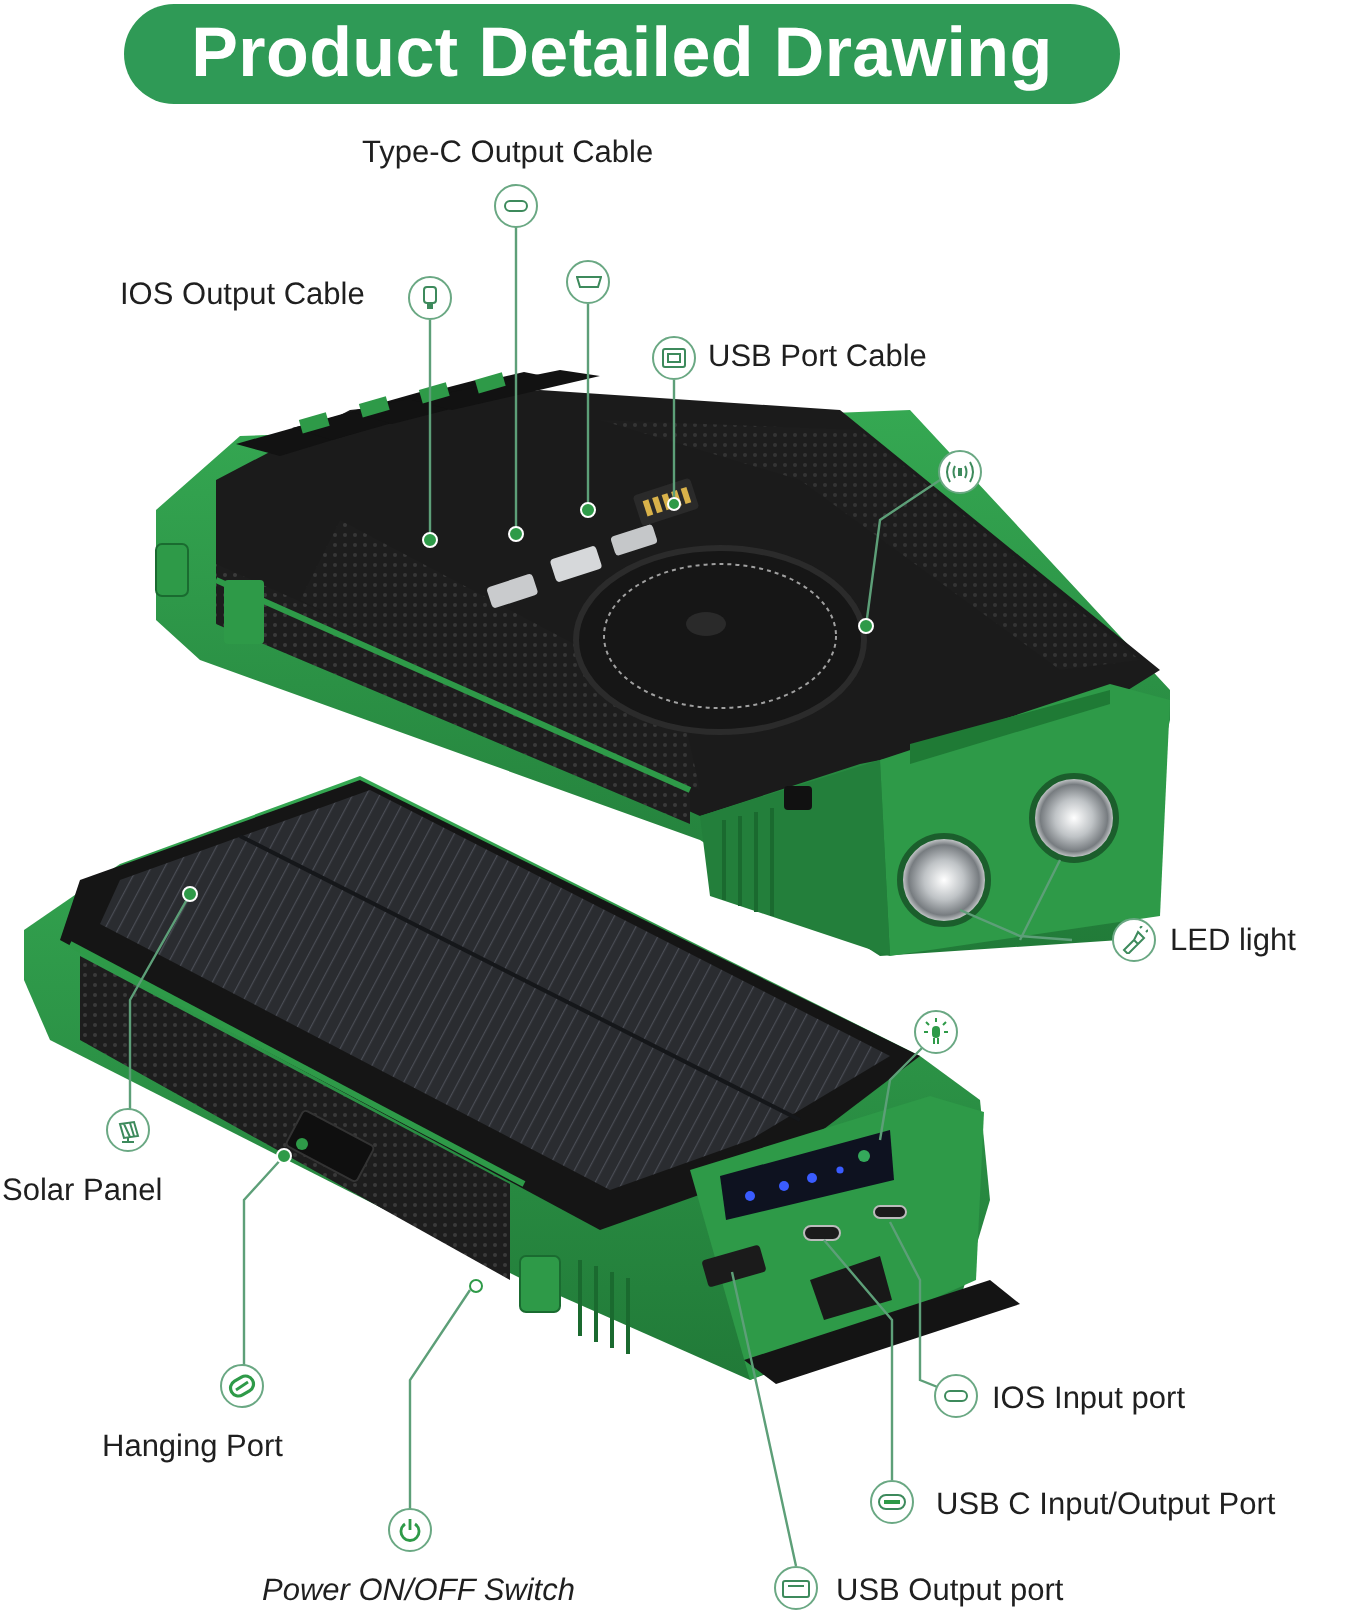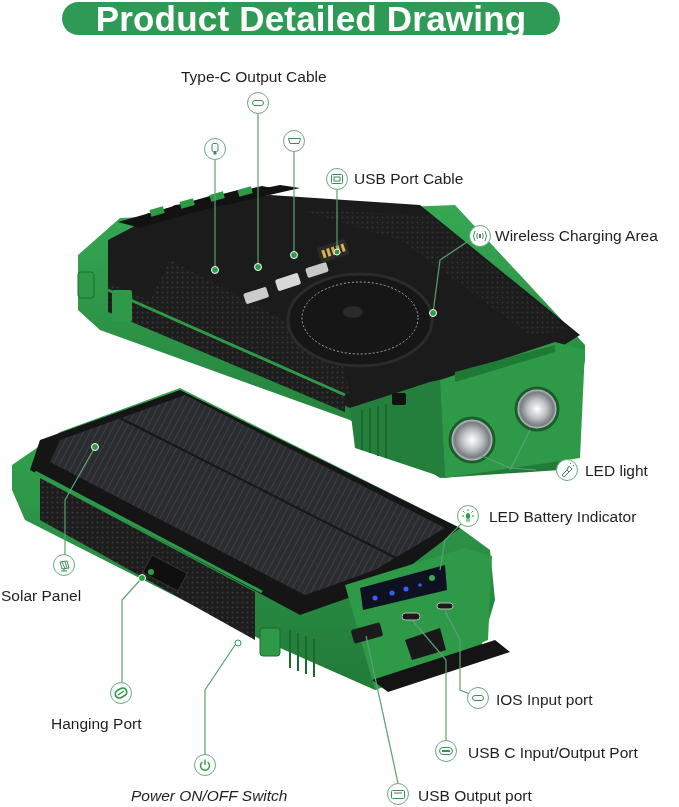--- a/index.html
+++ b/index.html
@@ -1,20 +1,20 @@
 <!DOCTYPE html>
 <html><head>
 <meta charset="utf-8">
 <style>
   * { box-sizing: border-box; margin: 0; padding: 0; }
   html, body { width: 679px; height: 807px; background: #ffffff; overflow: hidden; }
   body { position: relative; font-family: "Liberation Sans", "DejaVu Sans", sans-serif; color: #1e1e1e; }
 
   .title-banner {
-    position: absolute; left: 62px; top: 2px; width: 498px; height: 33px;
+    position: absolute; left: 62px; top: 2px; width: 498px; height: 50px;
     background: #2f9a56; border-radius: 25px;
     display: flex; align-items: center; justify-content: center;
     color: #ffffff; font-weight: bold; font-size: 35px; letter-spacing: 0.2px;
   }
 
   .stage { position: absolute; left: 0; top: 0; width: 679px; height: 807px; }
   .stage svg { position: absolute; left: 0; top: 0; }
 
   .label {
     position: absolute; font-size: 15.5px; color: #1f1f1f; white-space: nowrap; line-height: 18px;
@@ -255,23 +255,22 @@
       </svg>
   </div>
   <div class="icon-circle" style="left:387px; top:783px;">
     <svg width="14" height="9">
         <rect x="0.5" y="0.5" width="13" height="8" rx="1" fill="none" stroke="#3d8a5c"></rect>
         <line x1="3" y1="3" x2="11" y2="3" stroke="#3d8a5c"></line>
       </svg>
   </div>
 
   <span class="label" style="left:181px; top:68px;">Type-C Output Cable</span>
+  <span class="label" style="left:60px; top:139px;">IOS Output Cable</span>
   <span class="label" style="left:354px; top:170px;">USB Port Cable</span>
-  <span class="label" style="left:495px; top:227px;">Wireless Charging Area</span>
   <span class="label" style="left:585px; top:462px;">LED light</span>
-  <span class="label" style="left:489px; top:508px;">LED Battery Indicator</span>
   <span class="label" style="left:1px; top:587px;">Solar Panel</span>
   <span class="label" style="left:51px; top:715px;">Hanging Port</span>
   <span class="label" style="left:496px; top:691px;">IOS Input port</span>
   <span class="label" style="left:468px; top:744px;">USB C Input/Output Port</span>
   <span class="label" style="left:131px; top:787px;font-style:italic;">Power ON/OFF Switch</span>
   <span class="label" style="left:418px; top:787px;">USB Output port</span>
 </div>
 
 </body></html>

